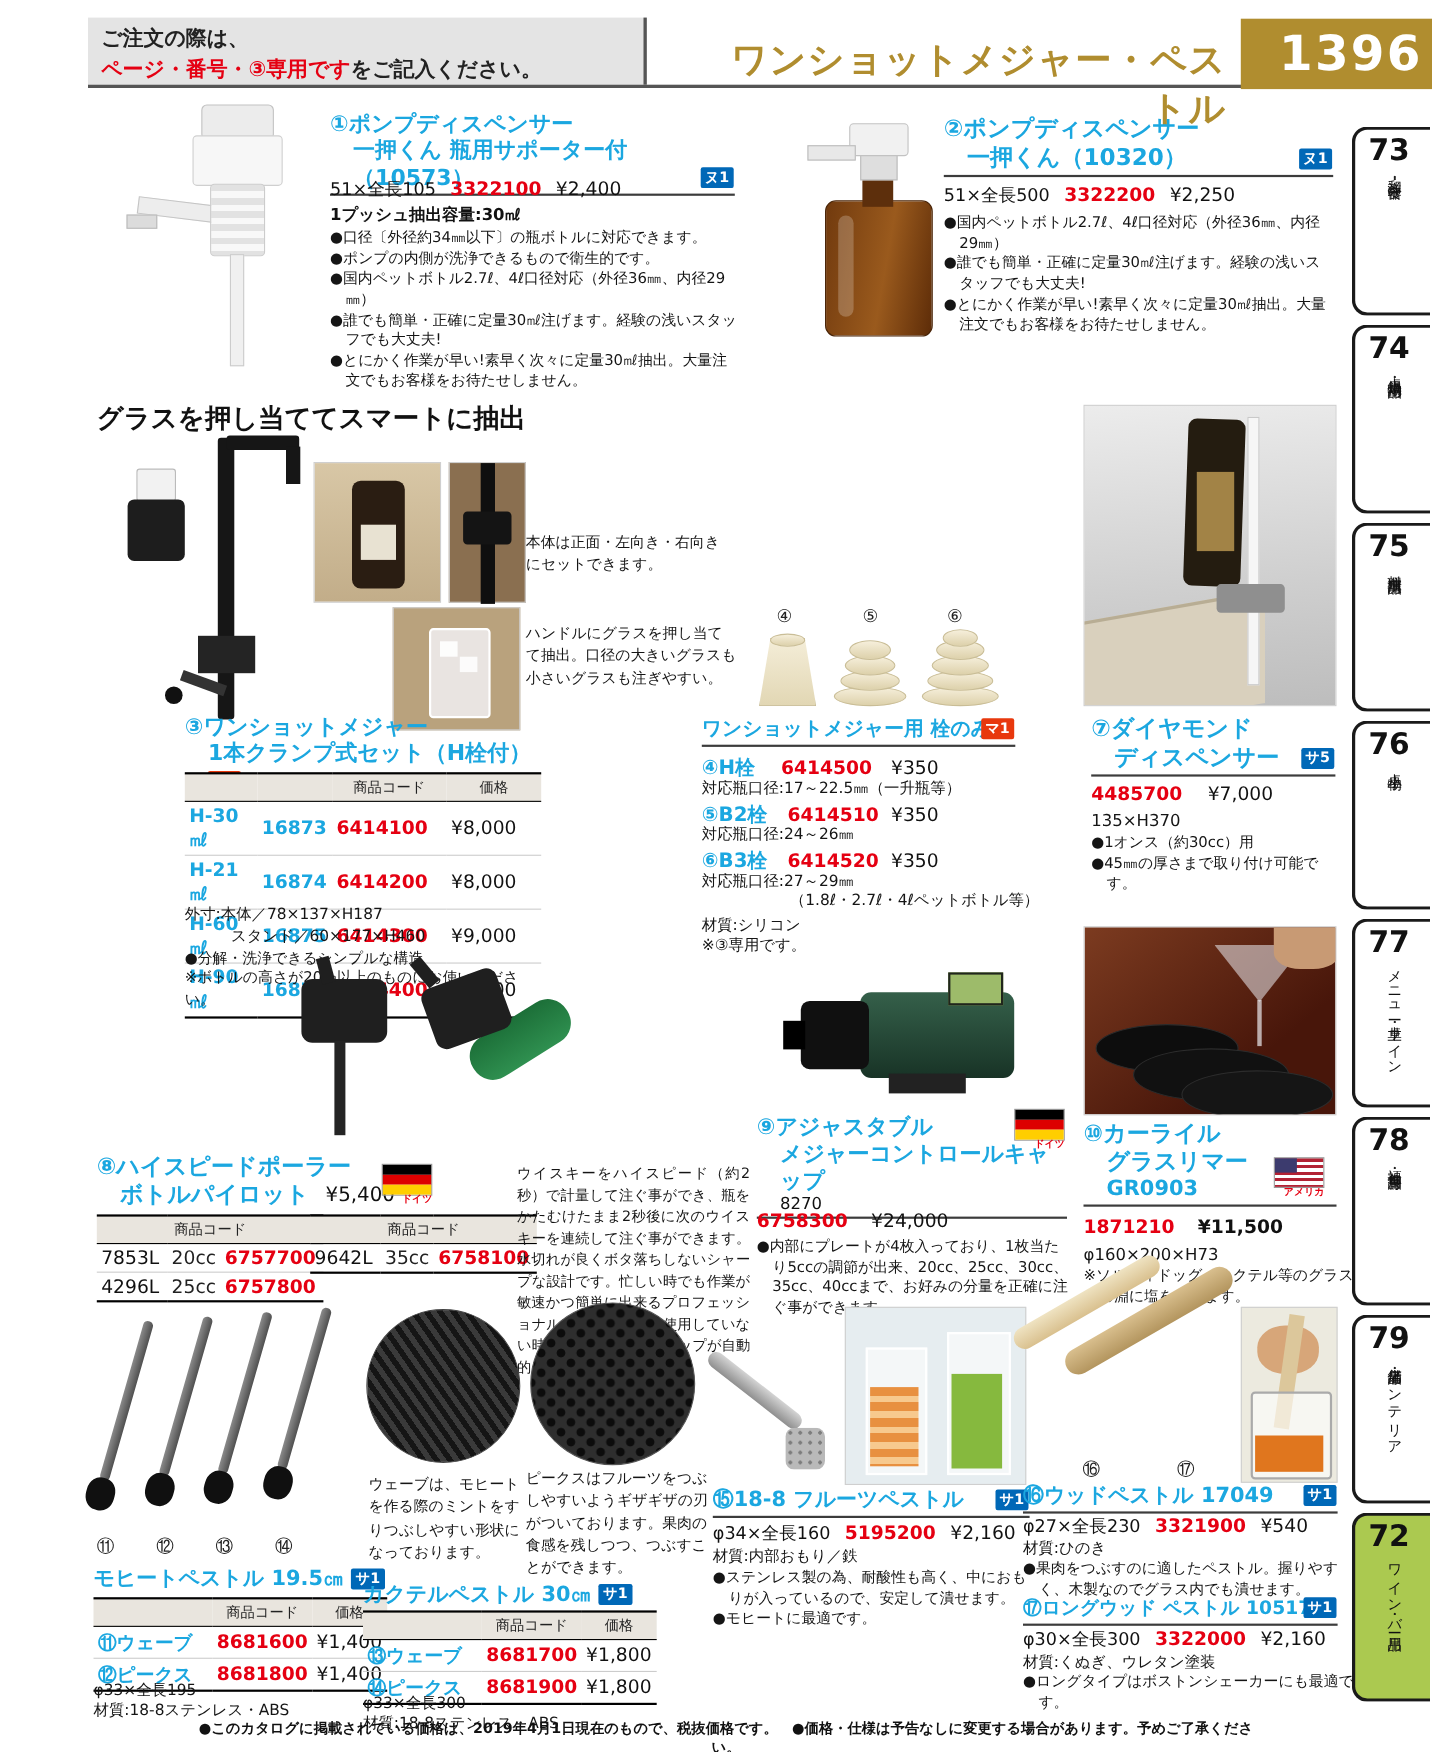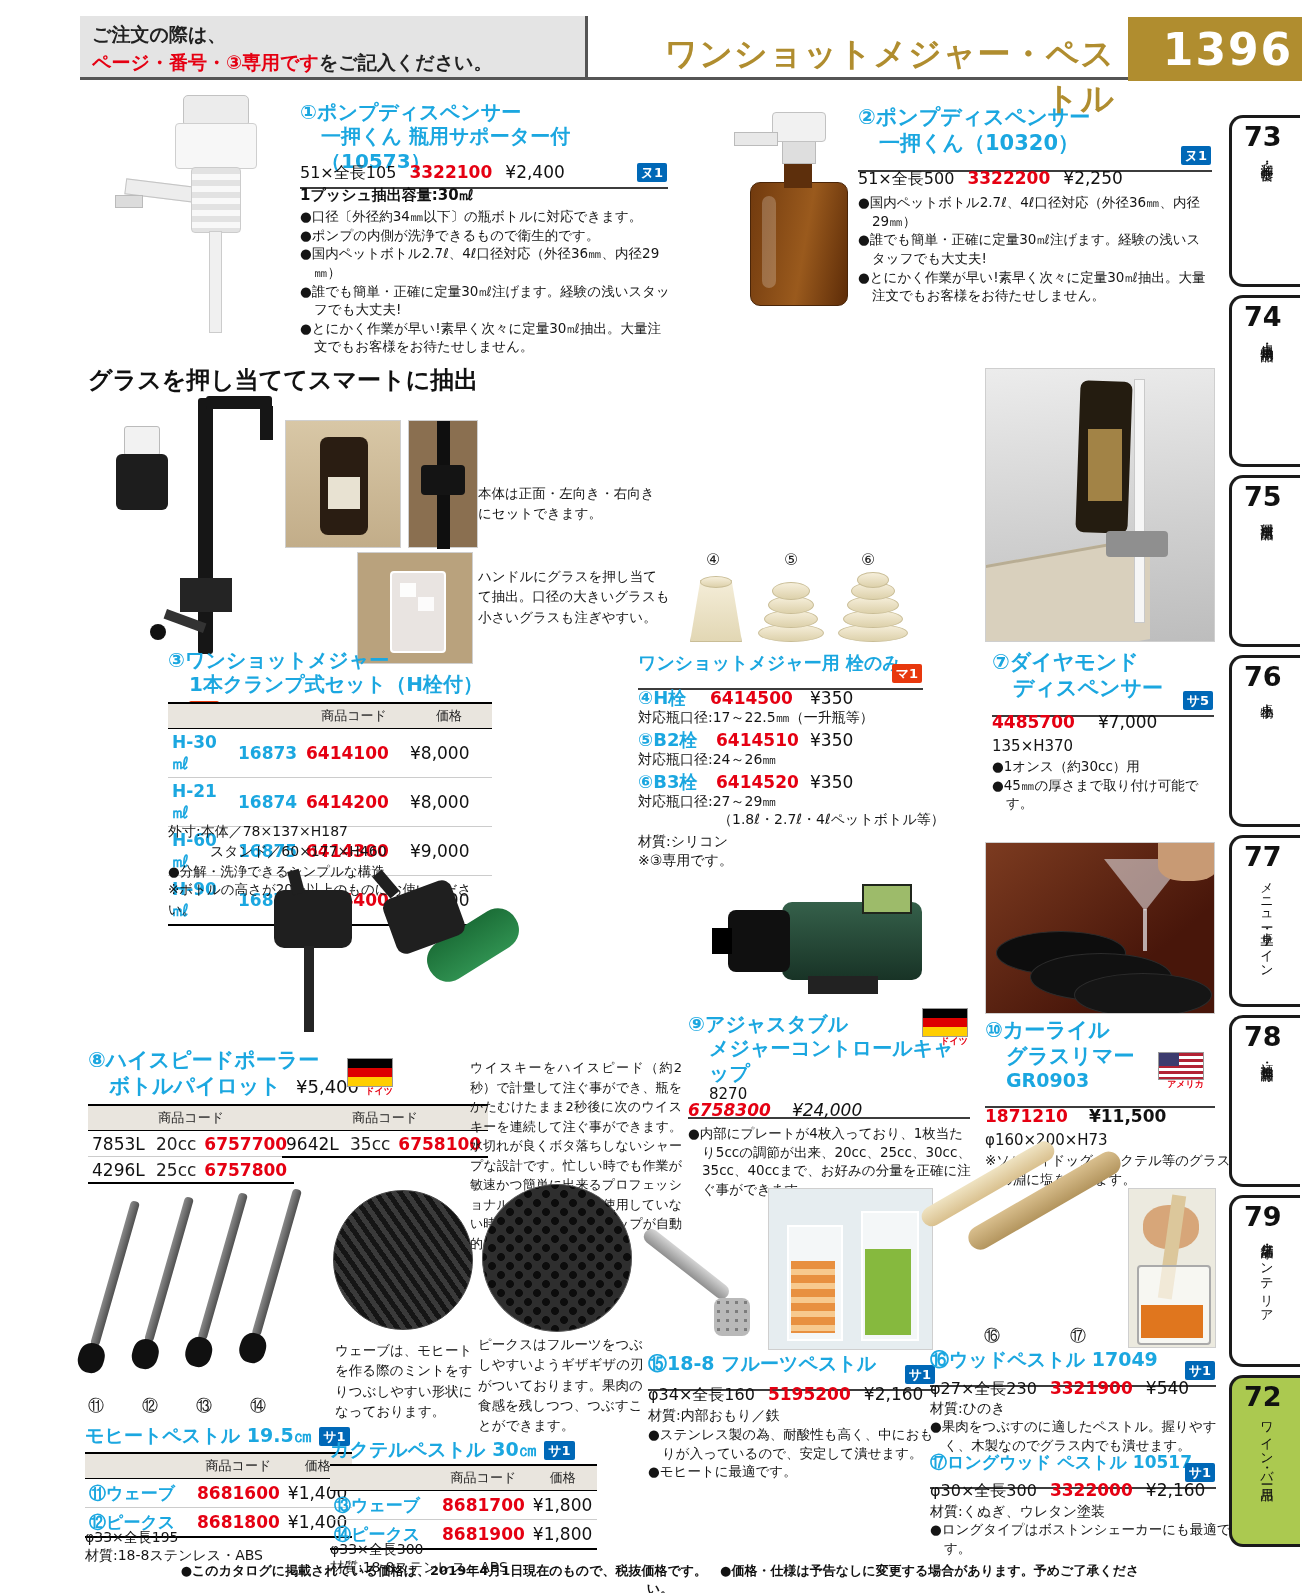--- a/index.html
+++ b/index.html
@@ -17,21 +17,21 @@
   
   .tab{left:1229px;width:71px;height:172px;background:#fff;border:3px solid #1a1a1a;border-right:none;
        border-radius:14px 0 0 14px;box-sizing:border-box;}
   .tab .num{font-size:27px;font-weight:bold;line-height:1;padding:5px 0 0 12px;color:#111;}
   .tab .vwrap{display:flex;justify-content:center;margin-top:3px;}
   .tab .vlabel{writing-mode:vertical-rl;font-size:13px;line-height:1.3;letter-spacing:1px;height:124px;color:#111;}
   .tab.active{background:#abc950;}
   
   .ptitle{color:#1ba7e0;font-weight:bold;font-size:21px;line-height:1.22;}
   .ptitle .l2{padding-left:21px;}
-  .rule{border-bottom:2px solid #3c3c3c;padding-bottom:14px;}
+  .rule{border-bottom:2px solid #3c3c3c;padding-bottom:3px;}
   .badge{display:inline-block;background:#0068b7;color:#fff;font-weight:bold;font-size:13px;line-height:1;
          padding:3px 4px;border-radius:2px;vertical-align:middle;}
   .badge.red{background:#e8380d;}
   .abadge{position:absolute;right:1px;bottom:5px;}
   .spec{font-size:16px;color:#111;}
   .spec .code{margin:0 8px;}
   .code{color:#e50012;font-weight:bold;font-size:17px;}
   .price{font-size:17px;color:#111;}
   .capline{font-size:15px;font-weight:bold;}
   .bullet{font-size:13.5px;line-height:1.38;padding-left:14px;text-indent:-14px;color:#151515;}
@@ -388,21 +388,21 @@
     <div class="l2" style="color:#111;font-weight:normal;font-size:15px;">8270</div>
   </div>
   <div class="abs" style="left:922px;top:1008px;">
     <div class="flag">
         <div class="s" style="background:#000;"></div>
         <div class="s" style="background:#dd0000;"></div>
         <div class="s" style="background:#ffce00;"></div>
       </div>
     <div class="flag-label">ドイツ</div>
   </div>
-  <div class="abs spec" style="left:688px;top:1100px;font-style:italic;">
+  <div class="abs spec" style="left:688px;top:1100px;">
     <span class="code" style="margin-left:0;">6758300</span>
     <span class="price" style="margin-left:8px;">¥24,000</span>
   </div>
   <div class="abs" style="left:688px;top:1124px;width:284px;">
     <div class="bullet">●内部にプレートが4枚入っており、1枚当たり5ccの調節が出来、20cc、25cc、30cc、35cc、40ccまで、お好みの分量を正確に注ぐ事ができます。</div>
   </div>
 
   <div class="abs ph" style="left:985px;top:842px;width:230px;height:172px;background:linear-gradient(140deg,#7c3b20,#48160a 70%);overflow:hidden;">
     <div class="abs" style="left:10px;top:88px;width:128px;height:42px;background:#0d0d0d;border:1px solid #2c2c2c;border-radius:50%;"></div>
     <div class="abs" style="left:44px;top:110px;width:140px;height:46px;background:#111;border:1px solid #2c2c2c;border-radius:50%;"></div>

